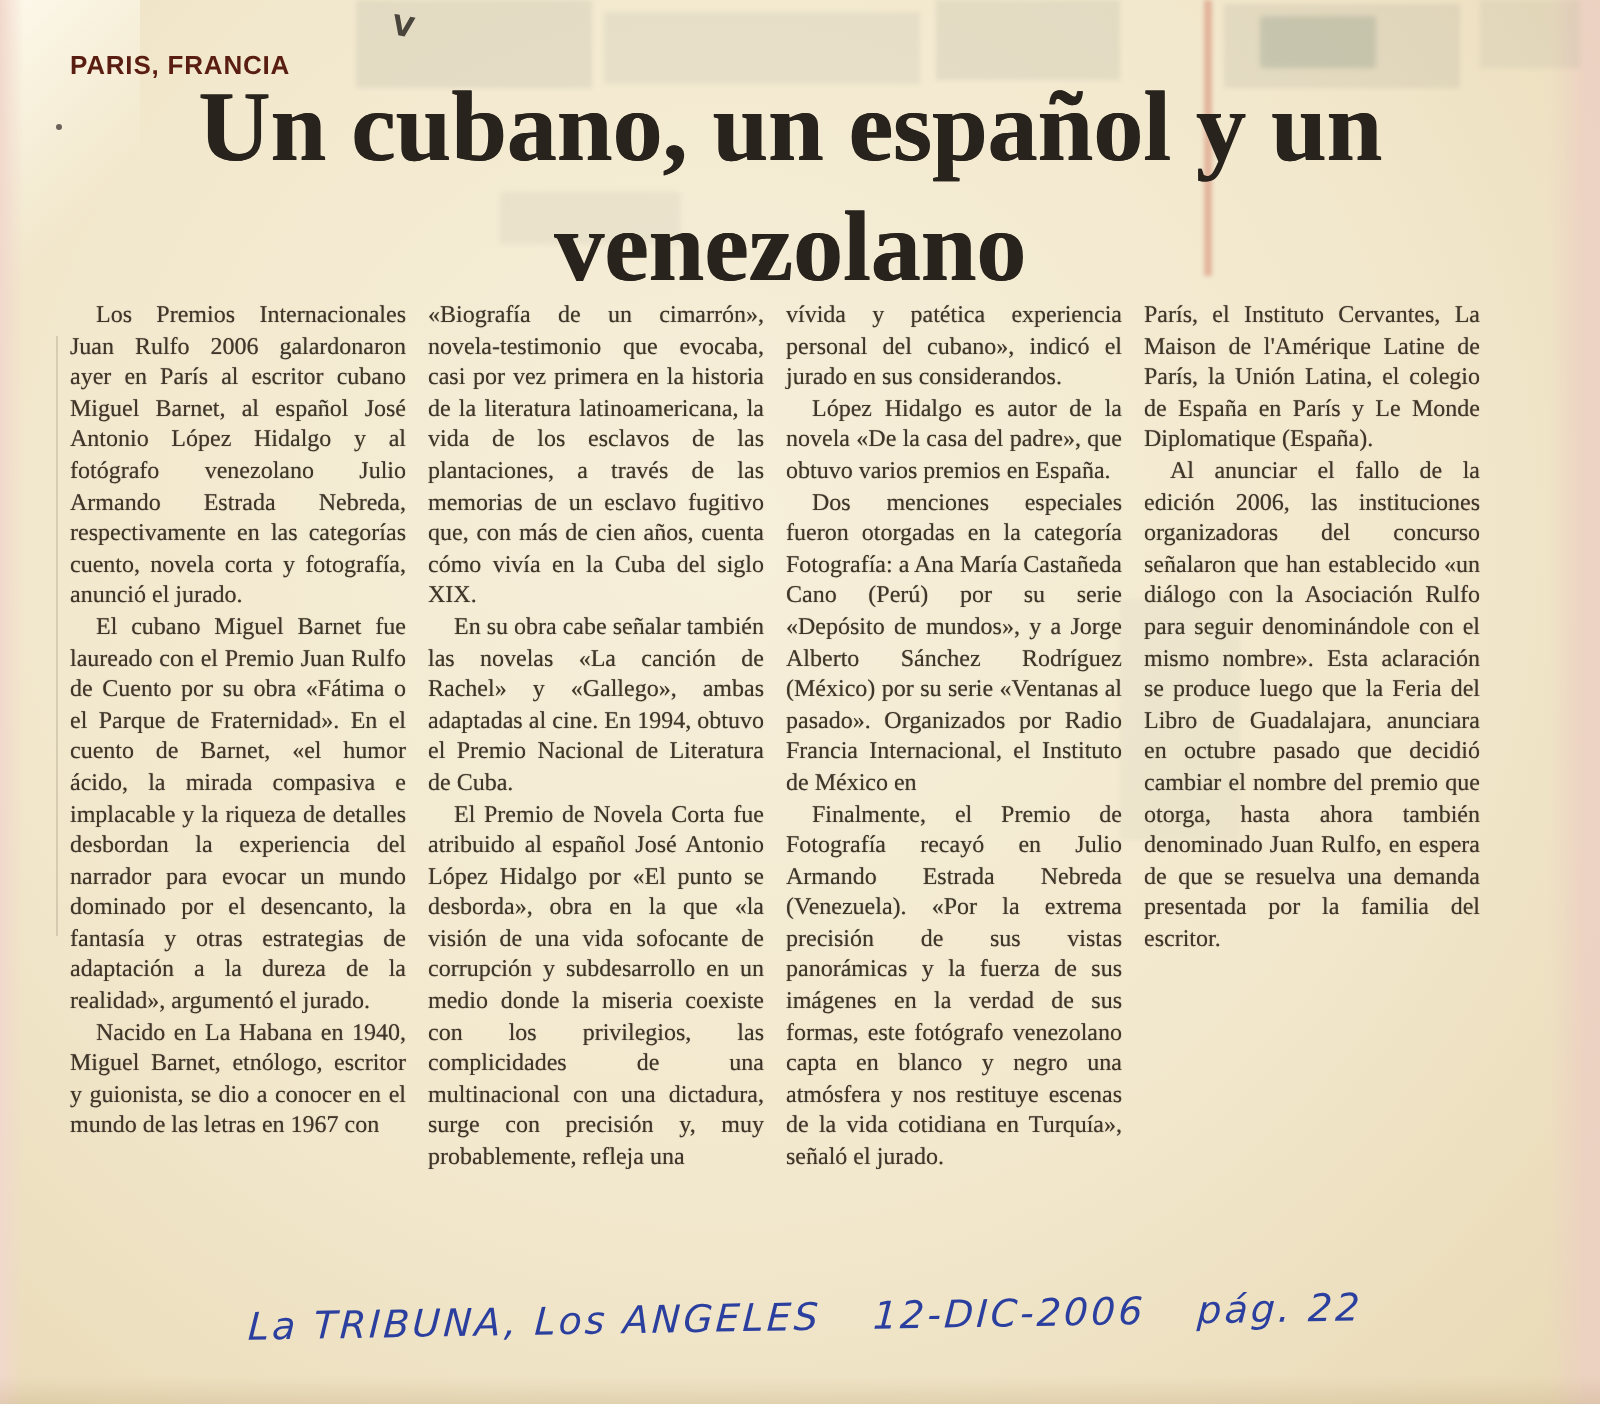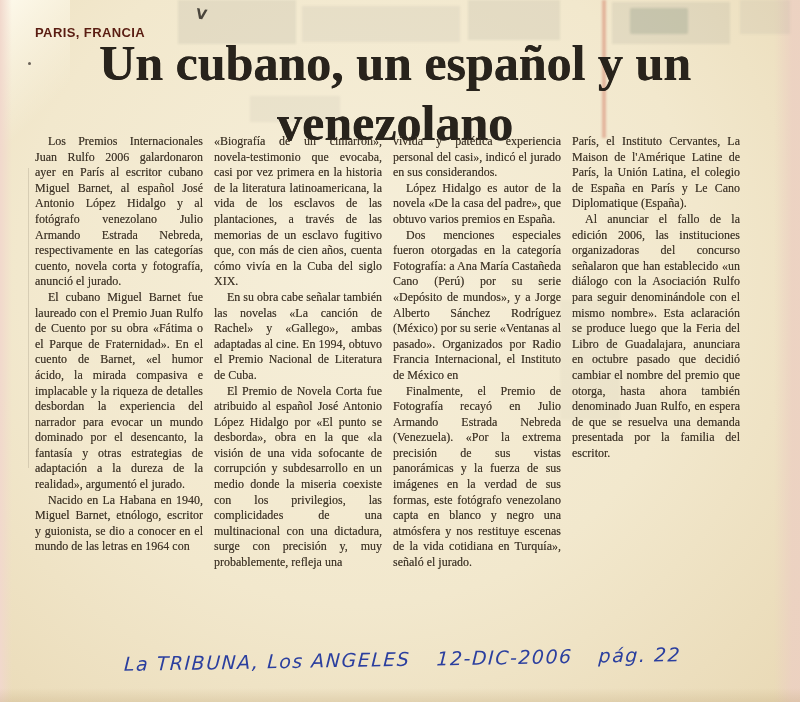--- a/index.html
+++ b/index.html
@@ -75,21 +75,21 @@
   }
   .columns{
     position:absolute;left:35px;top:134px;width:704px;
     display:flex;gap:11px;
   }
   .col{
     width:168px;flex:0 0 168px;
     font-size:12px;line-height:15.6px;text-align:justify;
     color:#3f3528;
     text-shadow:0 0 .5px rgba(62,52,40,.6);
-    hyphens:auto;-webkit-hyphens:auto;
+    hyphens:auto;margin-top:16px;-webkit-hyphens:auto;
   }
   .col p{margin:0;text-indent:13px;}
   .col p.noindent{text-indent:0;}
   .handwriting{
     position:absolute;left:124px;top:648px;white-space:nowrap;
     font-family:"DejaVu Sans", sans-serif;font-style:italic;
     font-size:19px;color:#2b3f9f;
     letter-spacing:1.5px;
     transform:rotate(-1deg) skewX(-4deg);
   }
@@ -120,34 +120,34 @@
   <div class="kicker">PARIS, FRANCIA</div>
   <div class="tick">V</div>
   <div class="dot"></div>
 
   <h1 class="headline"><span>Un cubano, un español y un venezolano</span><br></h1>
 
   <div class="columns">
     <div class="col">
       <p>Los Premios Internacionales Juan Rulfo 2006 galardonaron ayer en París al escritor cubano Miguel Barnet, al español José Antonio López Hidalgo y al fotógrafo venezolano Julio Armando Estrada Nebreda, respectivamente en las categorías cuento, novela corta y fotografía, anunció el jurado.</p>
       <p>El cubano Miguel Barnet fue laureado con el Premio Juan Rulfo de Cuento por su obra «Fátima o el Parque de Fraternidad». En el cuento de Barnet, «el humor ácido, la mirada compasiva e implacable y la riqueza de detalles desbordan la experiencia del narrador para evocar un mundo dominado por el desencanto, la fantasía y otras estrategias de adaptación a la dureza de la realidad», argumentó el jurado.</p>
-      <p>Nacido en La Habana en 1940, Miguel Barnet, etnólogo, escritor y guionista, se dio a conocer en el mundo de las letras en 1964 con</p>
+      <p>Nacido en La Habana en 1940, Miguel Barnet, etnólogo, escritor y guionista, se dio a conocer en el mundo de las letras en 1967 con</p>
     </div>
     <div class="col">
       <p class="noindent">«Biografía de un cimarrón», novela-testimonio que evocaba, casi por vez primera en la historia de la literatura latinoamericana, la vida de los esclavos de las plantaciones, a través de las memorias de un esclavo fugitivo que, con más de cien años, cuenta cómo vivía en la Cuba del siglo XIX.</p>
       <p>En su obra cabe señalar también las novelas «La canción de Rachel» y «Gallego», ambas adaptadas al cine. En 1994, obtuvo el Premio Nacional de Literatura de Cuba.</p>
       <p>El Premio de Novela Corta fue atribuido al español José Antonio López Hidalgo por «El punto se desborda», obra en la que «la visión de una vida sofocante de corrupción y subdesarrollo en un medio donde la miseria coexiste con los privilegios, las complicidades de una multinacional con una dictadura, surge con precisión y, muy probablemente, refleja una</p>
     </div>
     <div class="col">
-      <p class="noindent">vívida y patética experiencia personal del casi», indicó el jurado en sus considerandos.</p>
+      <p class="noindent">vívida y patética experiencia personal del cubano», indicó el jurado en sus considerandos.</p>
       <p>López Hidalgo es autor de la novela «De la casa del padre», que obtuvo varios premios en España.</p>
       <p>Dos menciones especiales fueron otorgadas en la categoría Fotografía: a Ana María Castañeda Cano (Perú) por su serie «Depósito de mundos», y a Jorge Alberto Sánchez Rodríguez (México) por su serie «Ventanas al pasado». Organizados por Radio Francia Internacional, el Instituto de México en</p>
       <p>Finalmente, el Premio de Fotografía recayó en Julio Armando Estrada Nebreda (Venezuela). «Por la extrema precisión de sus vistas panorámicas y la fuerza de sus imágenes en la verdad de sus formas, este fotógrafo venezolano capta en blanco y negro una atmósfera y nos restituye escenas de la vida cotidiana en Turquía», señaló el jurado.</p>
     </div>
     <div class="col">
-      <p class="noindent">París, el Instituto Cervantes, La Maison de l'Amérique Latine de París, la Unión Latina, el colegio de España en París y Le Cano Diplomatique (España).</p>
+      <p class="noindent">París, el Instituto Cervantes, La Maison de l'Amérique Latine de París, la Unión Latina, el colegio de España en París y Le Monde Diplomatique (España).</p>
       <p>Al anunciar el fallo de la edición 2006, las instituciones organizadoras del concurso señalaron que han establecido «un diálogo con la Asociación Rulfo para seguir denominándole con el mismo nombre». Esta aclaración se produce luego que la Feria del Libro de Guadalajara, anunciara en octubre pasado que decidió cambiar el nombre del premio que otorga, hasta ahora también denominado Juan Rulfo, en espera de que se resuelva una demanda presentada por la familia del escritor.</p>
     </div>
   </div>
 
   <div class="handwriting"><span class="part">La TRIBUNA, Los ANGELES</span><span class="part">12-DIC-2006</span><span class="part">pág. 22</span></div>
 
 </div>
 
 </body></html>

